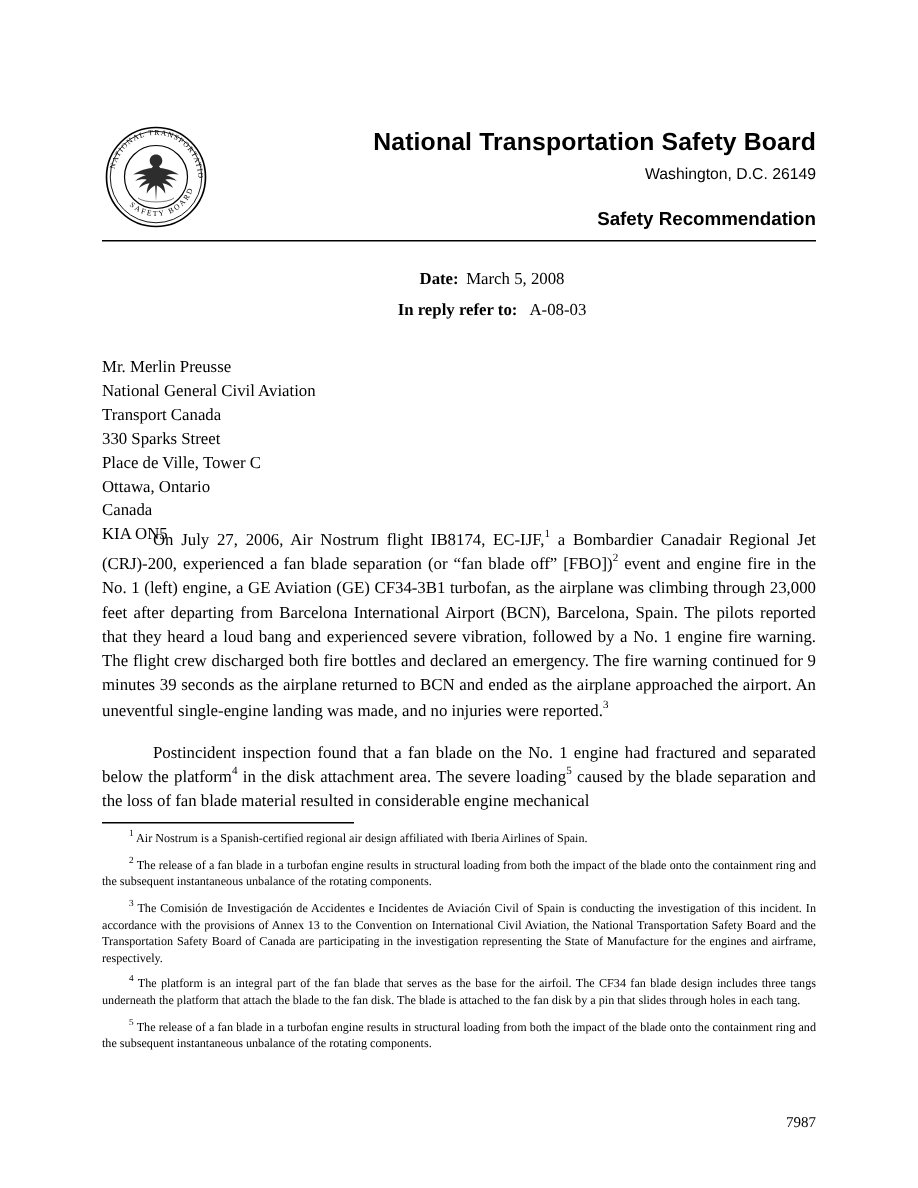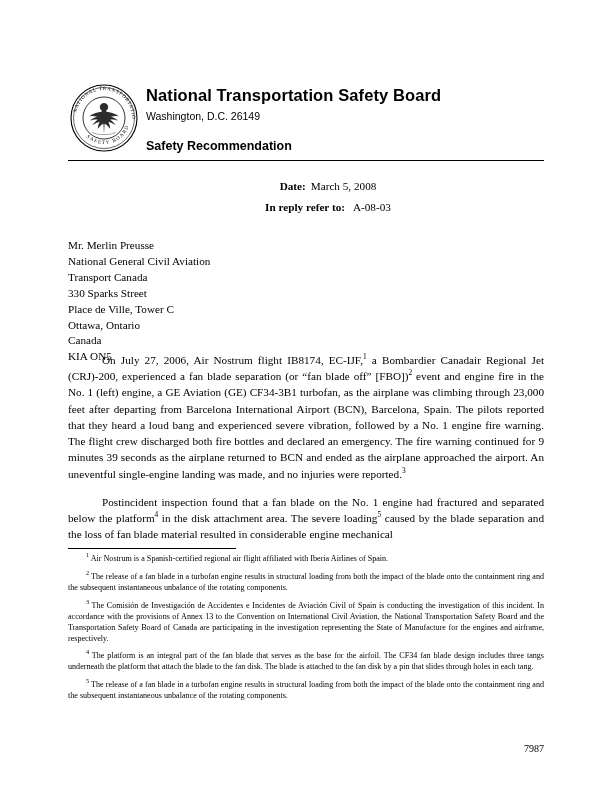--- a/index.html
+++ b/index.html
@@ -36,21 +36,21 @@
     left: 0px;
     top: 4px;
     width: 72px;
     height: 72px;
   }
   .header-text {
     position: absolute;
     left: 78px;
     top: 8px;
     width: 398px;
-    text-align: left;
+    text-align: right;
   }
   .agency-title {
     font-family: "Liberation Sans", sans-serif;
     font-size: 16.5px;
     font-weight: bold;
     letter-spacing: 0.1px;
     line-height: 1.15;
   }
   .agency-address {
     font-family: "Liberation Sans", sans-serif;
@@ -223,21 +223,21 @@
   </div>
 
   <div class="body-text">
     <p><span>On July 27, 2006, Air Nostrum flight IB8174, EC-IJF,</span><sup>1</sup><span> a Bombardier Canadair Regional Jet (CRJ)-200, experienced a fan blade separation (or “fan blade off” [FBO])</span><sup>2</sup><span> event and engine fire in the No. 1 (left) engine, a GE Aviation (GE) CF34-3B1 turbofan, as the airplane was climbing through 23,000 feet after departing from Barcelona International Airport (BCN), Barcelona, Spain. The pilots reported that they heard a loud bang and experienced severe vibration, followed by a No. 1 engine fire warning. The flight crew discharged both fire bottles and declared an emergency. The fire warning continued for 9 minutes 39 seconds as the airplane returned to BCN and ended as the airplane approached the airport. An uneventful single-engine landing was made, and no injuries were reported.</span><sup>3</sup></p>
 
     <p><span>Postincident inspection found that a fan blade on the No. 1 engine had fractured and separated below the platform</span><sup>4</sup><span> in the disk attachment area. The severe loading</span><sup>5</sup><span> caused by the blade separation and the loss of fan blade material resulted in considerable engine mechanical</span></p>
   </div>
 
   <div class="footnote-rule"></div>
   <div class="footnotes">
-    <p><sup>1</sup> <span>Air Nostrum is a Spanish-certified regional air flight affiliated with Iberia Airlines of Spain.</span></p>
+    <p><sup>1</sup> <span>Air Nostrum is a Spanish-certified regional air design affiliated with Iberia Airlines of Spain.</span></p>
     <p><sup>2</sup> <span>The release of a fan blade in a turbofan engine results in structural loading from both the impact of the blade onto the containment ring and the subsequent instantaneous unbalance of the rotating components.</span></p>
     <p><sup>3</sup> <span>The Comisión de Investigación de Accidentes e Incidentes de Aviación Civil of Spain is conducting the investigation of this incident. In accordance with the provisions of Annex 13 to the Convention on International Civil Aviation, the National Transportation Safety Board and the Transportation Safety Board of Canada are participating in the investigation representing the State of Manufacture for the engines and airframe, respectively.</span></p>
     <p><sup>4</sup> <span>The platform is an integral part of the fan blade that serves as the base for the airfoil. The CF34 fan blade design includes three tangs underneath the platform that attach the blade to the fan disk. The blade is attached to the fan disk by a pin that slides through holes in each tang.</span></p>
     <p><sup>5</sup> <span>The release of a fan blade in a turbofan engine results in structural loading from both the impact of the blade onto the containment ring and the subsequent instantaneous unbalance of the rotating components.</span></p>
   </div>
 
   <div class="page-number">7987</div>
 
 </div>
 

